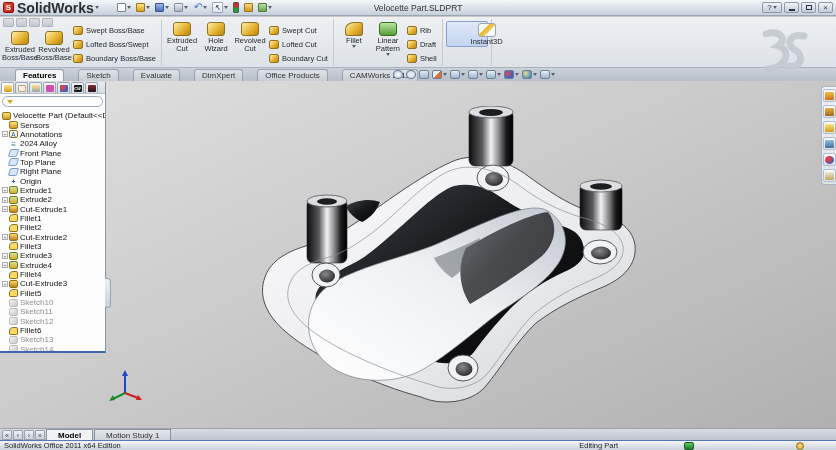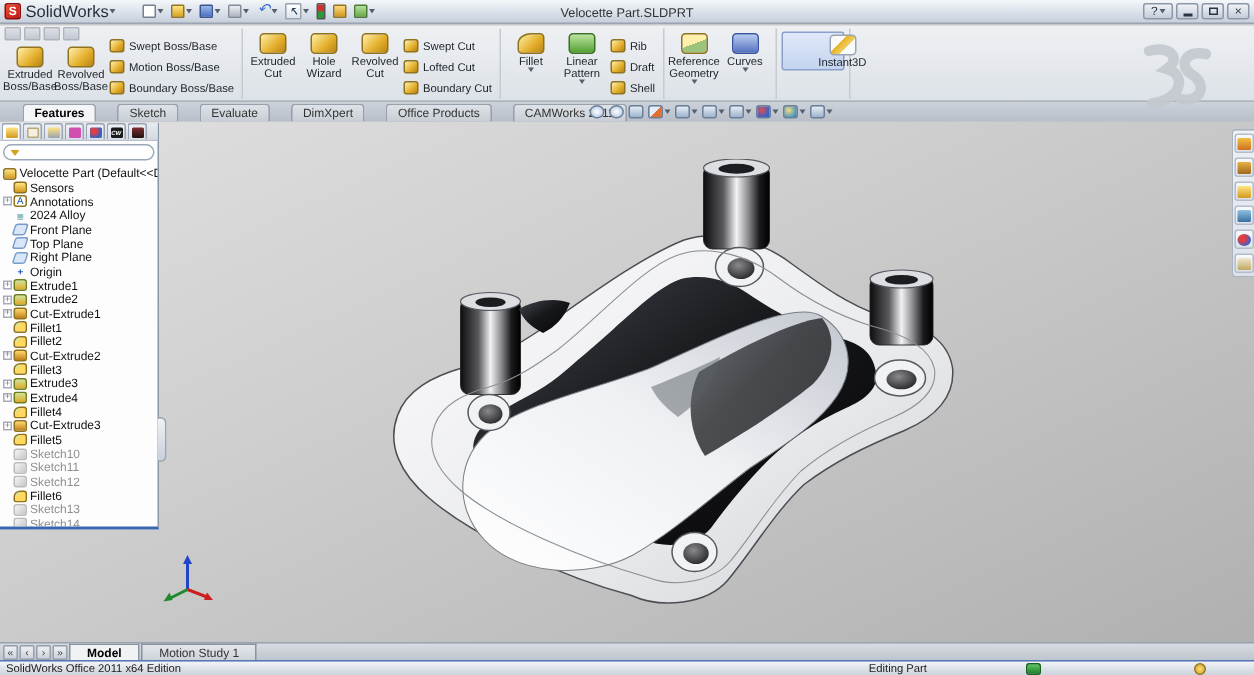--- a/index.html
+++ b/index.html
@@ -1,21 +1,21 @@
 <!DOCTYPE html>
 <html><head>
 <meta charset="utf-8">
 <style>
   *{margin:0;padding:0;box-sizing:border-box;}
   html,body{width:836px;height:450px;overflow:hidden;font-family:"Liberation Sans",sans-serif;background:#c8c8c8;position:relative;}
 
   
   .titlebar{position:absolute;top:0;left:0;right:0;height:16px;background:linear-gradient(#f4f7fa,#c6cfdc);border-bottom:1px solid #9aa4b2;display:flex;align-items:center;padding:0 3px;font-size:9px;z-index:10;}
   .logo-chip{width:11px;height:11px;border-radius:2px;background:linear-gradient(135deg,#f05030,#b81818);border:1px solid #8a1010;color:#fff;font-size:8px;font-weight:bold;text-align:center;line-height:10px;flex:none;}
-  .app-name{font-weight:normal;color:#2a2f36;margin-left:3px;font-size:11px;}
+  .app-name{font-weight:bold;color:#2a2f36;margin-left:3px;font-size:14px;}
   .caret{width:0;height:0;border-left:2px solid transparent;border-right:2px solid transparent;border-top:3px solid #55606e;display:inline-block;margin-left:1px;flex:none;}
   .qat{display:flex;align-items:center;margin-left:16px;gap:1px;}
   .qat-btn{height:13px;display:flex;align-items:center;padding:0 2px;border-radius:2px;}
   .qic{width:9px;height:9px;border-radius:1px;display:inline-block;text-align:center;line-height:9px;flex:none;}
   .q-new{background:#fff;border:1px solid #77808e;}
   .q-open{background:linear-gradient(#ffe483,#d9a21e);border:1px solid #96741c;}
   .q-save{background:linear-gradient(#9ab8e8,#4a6fc0);border:1px solid #3a5490;}
   .q-print{background:linear-gradient(#eceef2,#aeb4be);border:1px solid #848c98;}
   .q-undo{color:#3a6fd0;font-size:10px;line-height:8px;}
   .q-select{color:#223a55;font-size:8px;border:1px solid #9aa4b2;background:linear-gradient(#fff,#dde4ec);width:11px;height:11px;line-height:10px;}
@@ -199,21 +199,21 @@
           <i class="ric ric-revolved-boss-base"></i>
           <span class="rlabel">Revolved Boss/Base</span>
         </div>
         <div class="stack">
           <div class="rsmall">
             <i class="rics ric-swept-boss-base"></i>
             <span>Swept Boss/Base</span>
           </div>
           <div class="rsmall">
             <i class="rics ric-lofted-boss-base"></i>
-            <span>Motion Boss/Base</span>
+            <span>Lofted Boss/Swept</span>
           </div>
           <div class="rsmall">
             <i class="rics ric-boundary-boss-base"></i>
             <span>Boundary Boss/Base</span>
           </div>
         </div>
       </div>
       <div class="group">
         <div class="rbtn">
           <i class="ric ric-extruded-cut"></i>
@@ -259,32 +259,20 @@
             <span>Rib</span>
           </div>
           <div class="rsmall">
             <i class="rics ric-draft"></i>
             <span>Draft</span>
           </div>
           <div class="rsmall">
             <i class="rics ric-shell"></i>
             <span>Shell</span>
           </div>
-        </div>
-      </div>
-      <div class="group">
-        <div class="rbtn">
-          <i class="ric ric-reference-geometry"></i>
-          <span class="rlabel">Reference Geometry</span>
-          <i class="caret"></i>
-        </div>
-        <div class="rbtn">
-          <i class="ric ric-curves"></i>
-          <span class="rlabel">Curves</span>
-          <i class="caret"></i>
         </div>
       </div>
       <div class="group">
         <div class="rbtn active">
           <i class="ric ric-instant3d"></i>
           <span class="rlabel">Instant3D</span>
         </div>
       </div>
     </div>
 </div>

